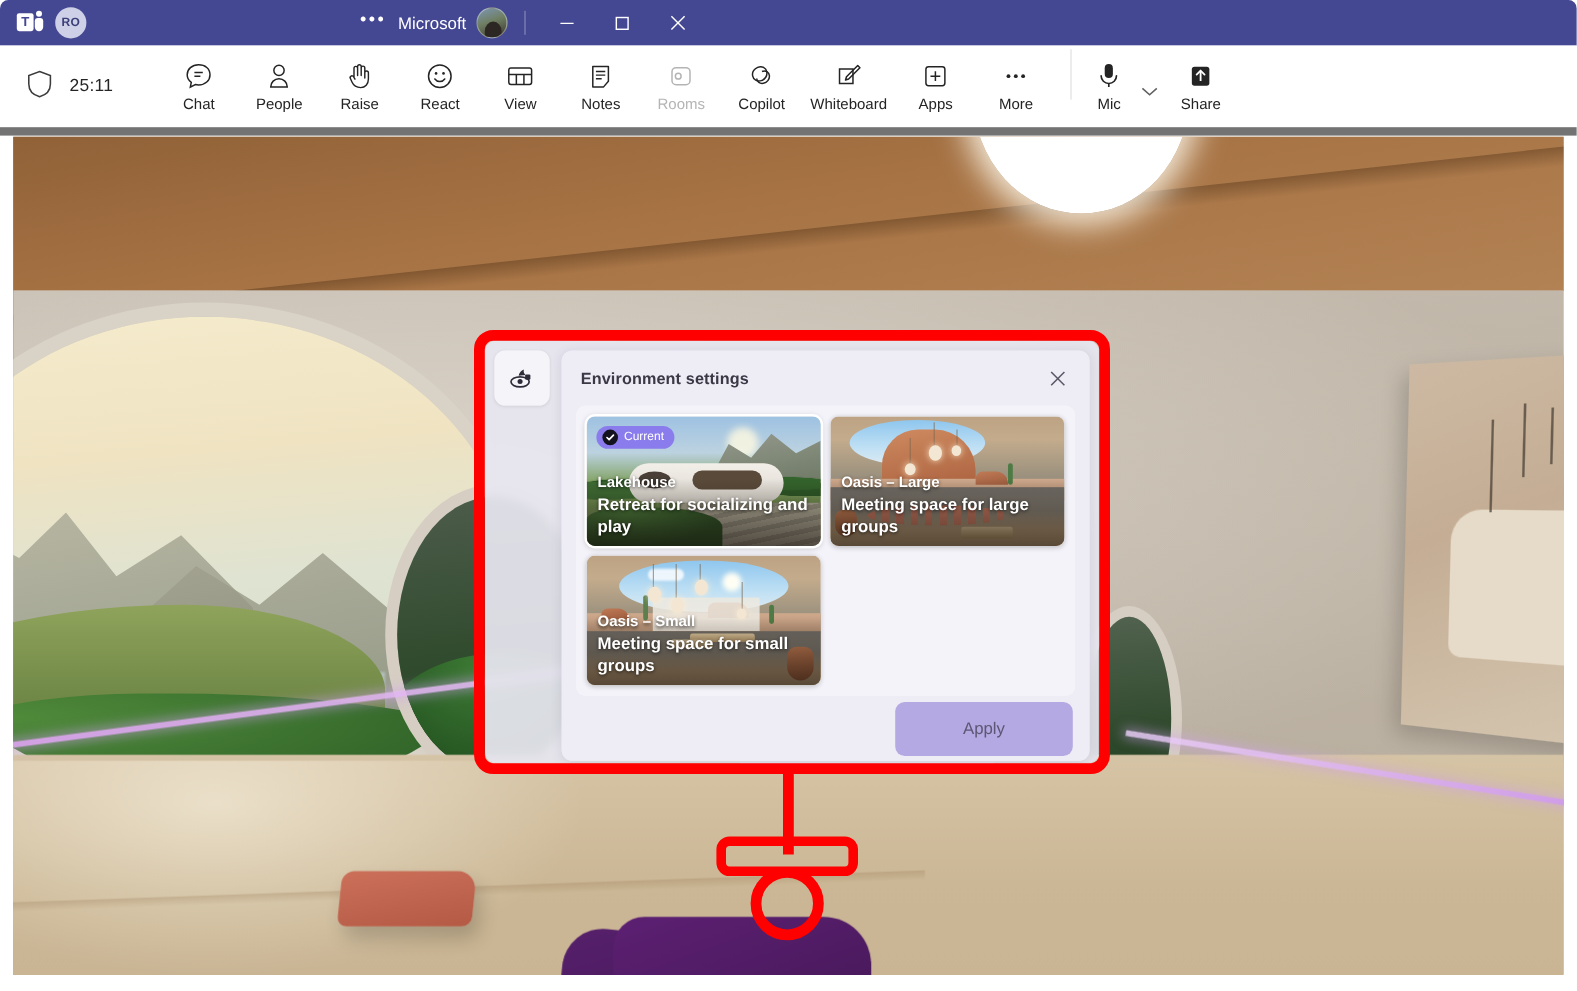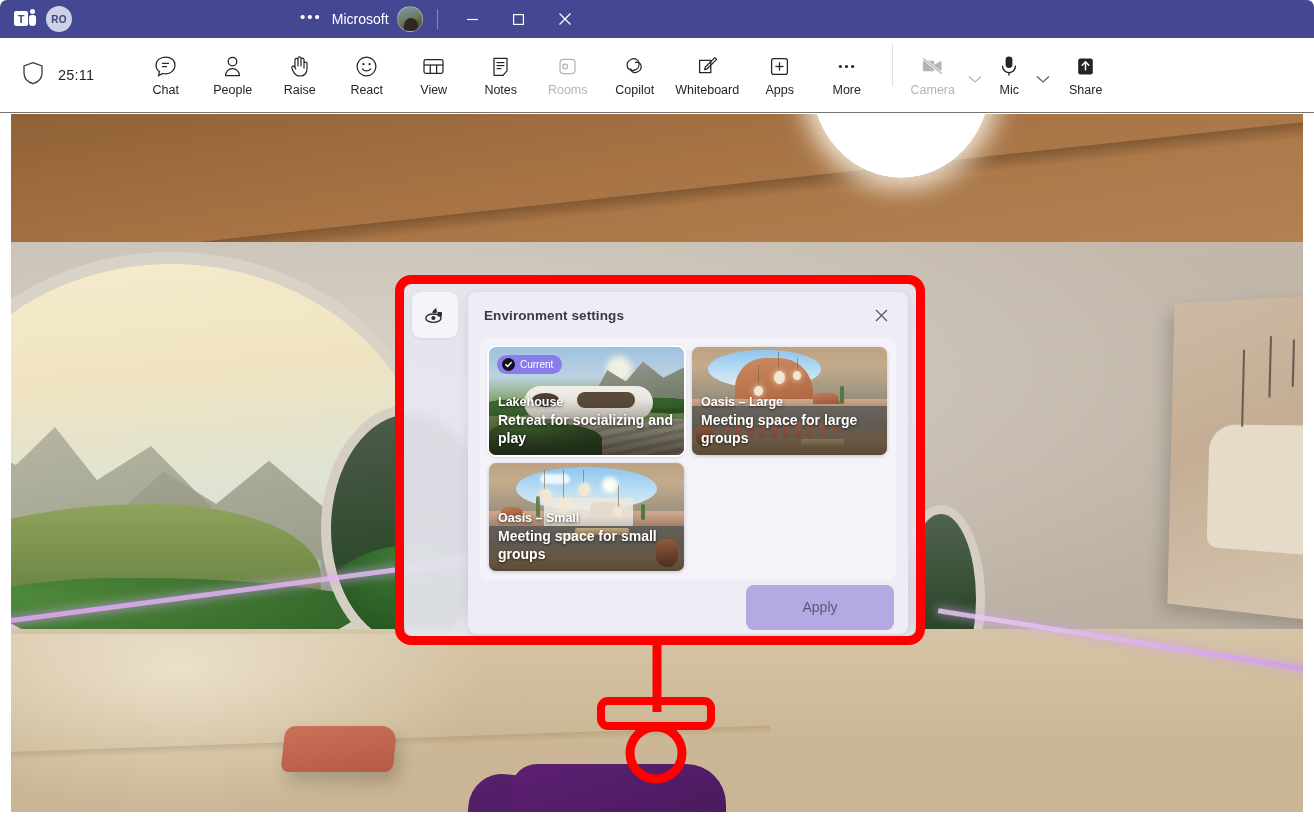--- a/index.html
+++ b/index.html
@@ -70,21 +70,21 @@
     color: #fff;
   }
   .wbtn svg { display: block; }
 
   
   .toolbar {
     position: absolute; left: 0; top: 38px;
     width: 1314px; height: 75px;
     background: #fff;
     display: flex; align-items: center;
-    border-bottom: 1px solid #737373;
+    border-bottom: 7px solid #737373;
   }
   .tbar-left { display: flex; align-items: center; padding-left: 22px; gap: 14px; }
   .shield { color: #3c3c3c; }
   .timer { font-size: 14.5px; color: #242424; letter-spacing: .2px; }
 
   .tbar-center { display: flex; align-items: flex-start; margin-left: 38px; }
   .tool {
     width: 67px; height: 62px;
     display: flex; flex-direction: column; align-items: center; justify-content: center;
     gap: 5px; color: #242424; cursor: pointer; border-radius: 4px;
@@ -570,38 +570,20 @@
               <circle cx="6.4" cy="12.5" r="1.6" fill="#242424"></circle>
               <circle cx="12.5" cy="12.5" r="1.6" fill="#242424"></circle>
               <circle cx="18.6" cy="12.5" r="1.6" fill="#242424"></circle>
             </svg>
         </span>
         <span class="lb">More</span>
       </div>
 
       <div class="tbar-divider"></div>
 
-      <div class="devgrp">
-        <div class="tool dim">
-          <span class="ic">
-            <svg width="26" height="24" viewBox="0 0 26 24">
-                <path d="M3.4 7.2h10.2v9.6H3.4Z" fill="#b4b4b4"></path>
-                <path d="M14.4 11.2 21 7.6v8.8l-6.6-3.6Z" fill="#b4b4b4"></path>
-                <line x1="3.2" y1="4.4" x2="21.6" y2="19.6" stroke="#fff" stroke-width="2.6"></line>
-                <line x1="3.2" y1="4.4" x2="21.6" y2="19.6" stroke="#b4b4b4" stroke-width="1.3"></line>
-              </svg>
-          </span>
-          <span class="lb">Camera</span>
-        </div>
-        <div class="chev dim">
-          <svg width="14" height="9" viewBox="0 0 14 9">
-              <polyline points="1,1.6 7,7 13,1.6" fill="none" stroke="#b4b4b4" stroke-width="1.3"></polyline>
-            </svg>
-        </div>
-      </div>
 
       <div class="devgrp">
         <div class="tool" style="width:50px">
           <span class="ic">
             <svg width="22" height="25" viewBox="0 0 22 25">
                 <rect x="7.6" y="2.4" width="6.8" height="11.6" rx="3.4" fill="#242424"></rect>
                 <path d="M4.6 12.2a6.4 6.4 0 0 0 12.8 0" fill="none" stroke="#242424" stroke-width="1.4" stroke-linecap="round"></path>
                 <line x1="11" y1="18.6" x2="11" y2="21.4" stroke="#242424" stroke-width="1.4"></line>
               </svg>
           </span>

